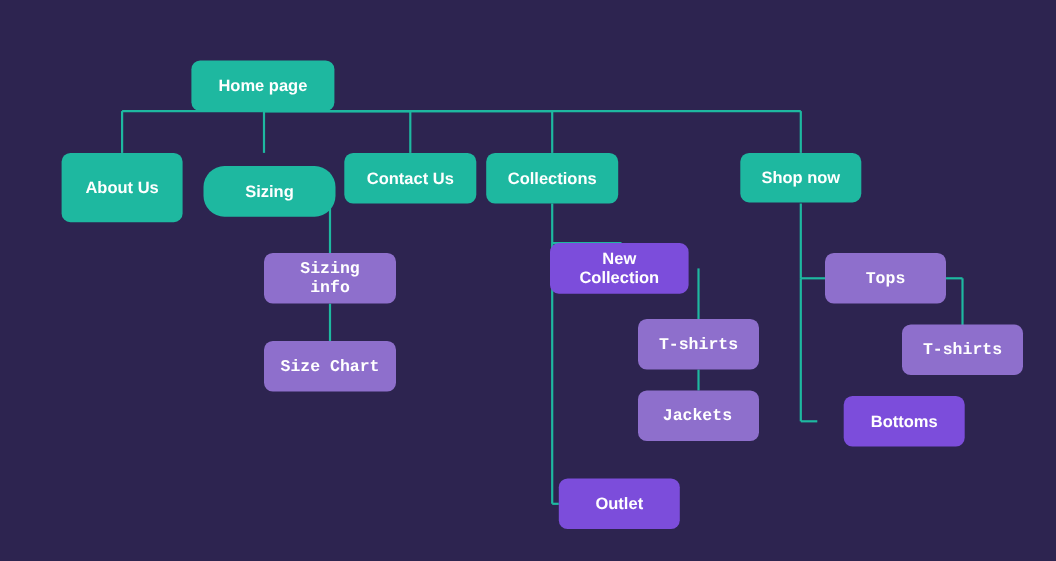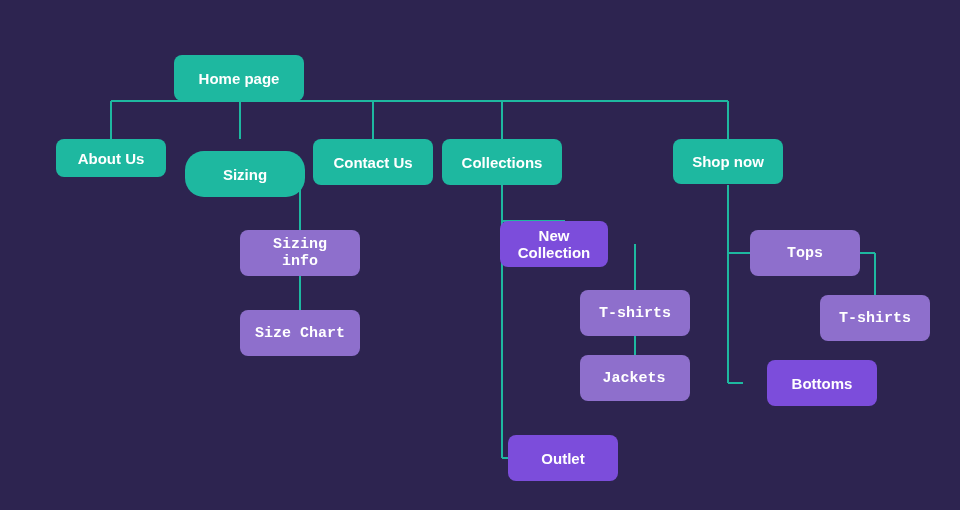--- a/index.html
+++ b/index.html
@@ -34,30 +34,30 @@
       cursor: pointer;
       padding: 8px 14px;
     }
 
     .teal { background-color: #1eb8a0; }
     .purple { background-color: #7c4ddb; }
     .purple-light { background-color: #8e6fcc; font-family: Liberation Mono, monospace; }
 
     
     #home-page    { width: 130px; height: 46px; left: 174px; top: 55px; }
-    #about-us     { width: 110px; height: 38px; left: 56px; top: 139px; }
+    #about-us     { width: 110px; height: 63px; left: 56px; top: 139px; }
     #sizing       { width: 120px; height: 46px; left: 185px; top: 151px; border-radius: 19px; }
     #contact-us   { width: 120px; height: 46px; left: 313px; top: 139px; }
     #collections  { width: 120px; height: 46px; left: 442px; top: 139px; }
     #shop-now     { width: 110px; height: 45px; left: 673px; top: 139px; }
 
     #sizing-info  { width: 120px; height: 46px; left: 240px; top: 230px; }
     #size-chart   { width: 120px; height: 46px; left: 240px; top: 310px; }
 
-    #new-collection { width: 108px; height: 46px; left: 500px; top: 221px; }
+    #new-collection { width: 126px; height: 46px; left: 500px; top: 221px; }
     #t-shirts-1    { width: 110px; height: 46px; left: 580px; top: 290px; }
     #jackets       { width: 110px; height: 46px; left: 580px; top: 355px; padding-left: 12px; }
     #outlet        { width: 110px; height: 46px; left: 508px; top: 435px; }
 
     #tops          { width: 110px; height: 46px; left: 750px; top: 230px; }
     #t-shirts-2    { width: 110px; height: 46px; left: 820px; top: 295px; }
     #bottoms       { width: 110px; height: 46px; left: 743px; top: 360px; margin-left: 24px; }
   </style>
 </head>
 <body>

